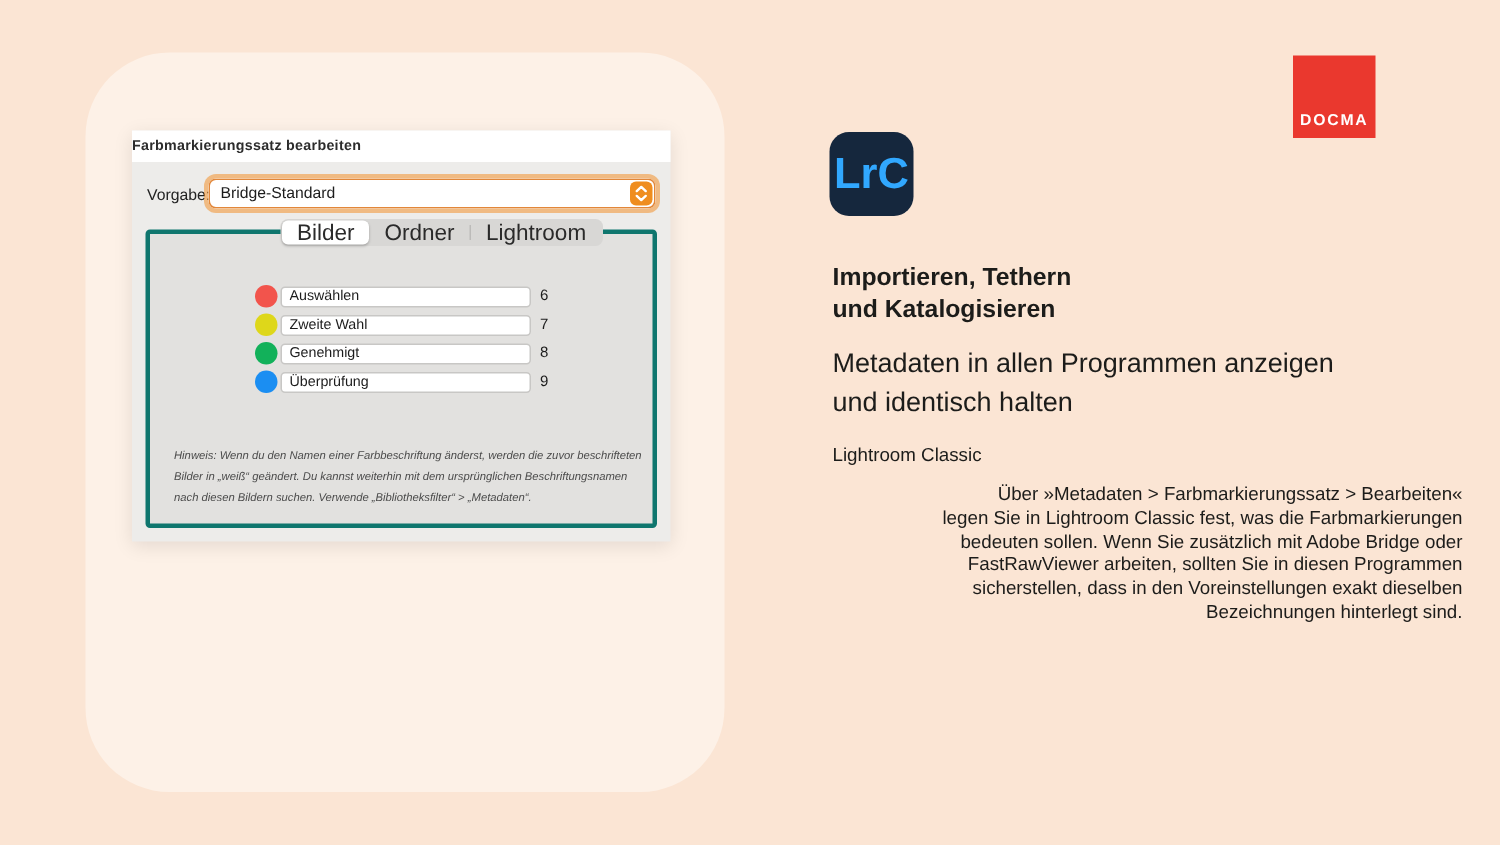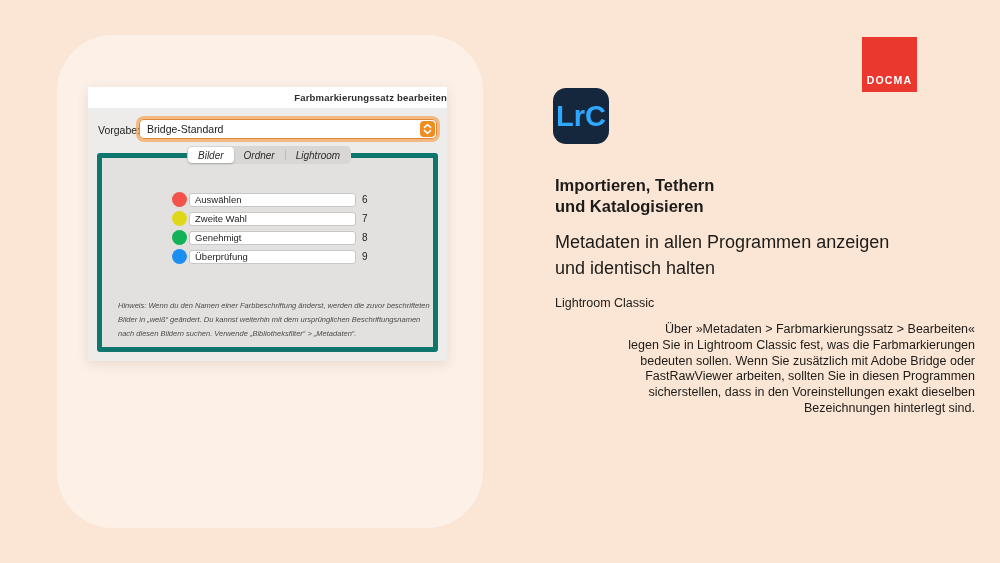--- a/index.html
+++ b/index.html
@@ -8,42 +8,42 @@
   .stage { position:absolute; inset:0; width:1000px; height:563px; }
 
   
   .card { position:absolute; left:57px; top:35px; width:426px; height:493px;
           background:#fdf1e7; border-radius:56px; }
 
   
   .dialog { position:absolute; left:88px; top:87px; width:359px; height:274px;
             background:#edecea; box-shadow:0 3px 12px rgba(0,0,0,.10); }
   .dialog-titlebar { position:absolute; left:0; top:0; width:100%; height:21px; background:#ffffff;
-            display:flex; align-items:center; justify-content:flex-end; }
+            display:flex; align-items:center; justify-content:flex-start; }
   .dialog-title { font-size:9.5px; font-weight:bold; color:#2c2c2c; letter-spacing:.2px; }
   .preset-row-label { position:absolute; left:10px; top:33px; font-size:10.5px; color:#222; line-height:20px; }
 
   .popup { position:absolute; left:51px; top:32px; width:298px; height:20px; background:#fff;
            border-radius:5px; box-shadow:0 0 0 3px rgba(242,146,44,.55), 0 0 0 1px #e2873a inset;
            display:flex; align-items:center; cursor:default; }
   .popup-value { font-size:10.5px; color:#1c1c1c; padding-left:8px; flex:1;
                  white-space:nowrap; overflow:hidden; }
   .popup-stepper { width:15px; height:16px; margin-right:2px; border-radius:4px; background:#ef8d1f;
                  display:flex; align-items:center; justify-content:center; }
 
   .segmented { position:absolute; left:99px; top:59px; height:18px; display:flex; align-items:stretch;
                background:#d8d7d5; border-radius:5px; padding:1px; z-index:3; }
-  .segment { font-size:10px; color:#2a2a2a; display:flex; align-items:center; padding:0 10px;
-             white-space:nowrap;font-style:italic; }
+  .segment { font-size:15px; color:#2a2a2a; display:flex; align-items:center; padding:0 10px;
+             white-space:nowrap; }
   .segment.selected { background:#ffffff; border-radius:4px; box-shadow:0 1px 2px rgba(0,0,0,.25);
              font-weight:normal; }
   .segment-divider { width:1px; background:#bcbbb9; margin:3px 0; }
 
   .tabbox { position:absolute; left:9px; top:66px; width:341px; height:199px;
-            background:#e2e1df; border:5px solid #0f766e; border-radius:3px; }
+            background:#e2e1df; border:3px solid #0f766e; border-radius:3px; }
 
   .label-row { position:absolute; left:0; width:100%; height:15px; }
   .label-dot { position:absolute; left:70px; top:0; width:15px; height:15px; border-radius:50%; }
   .label-field { position:absolute; left:87px; top:0.5px; width:167px; height:14px; background:#fff;
             border:1px solid #c8c7c5; border-radius:3px; font-size:9.5px; color:#1c1c1c;
             padding:0 5px; font-family:"Liberation Sans", sans-serif; outline:none; }
   .label-num { position:absolute; left:260px; top:0; font-size:10px; color:#1c1c1c; line-height:15px; }
 
   .hint { position:absolute; left:16px; top:141px; width:324px; font-size:7.5px; font-style:italic;
           color:#4b4b4b; line-height:14px; white-space:pre-line; }

